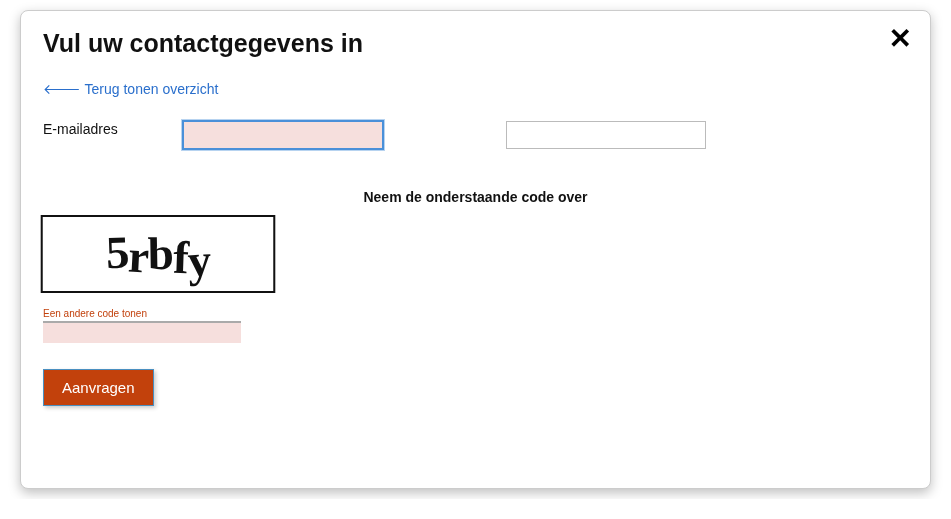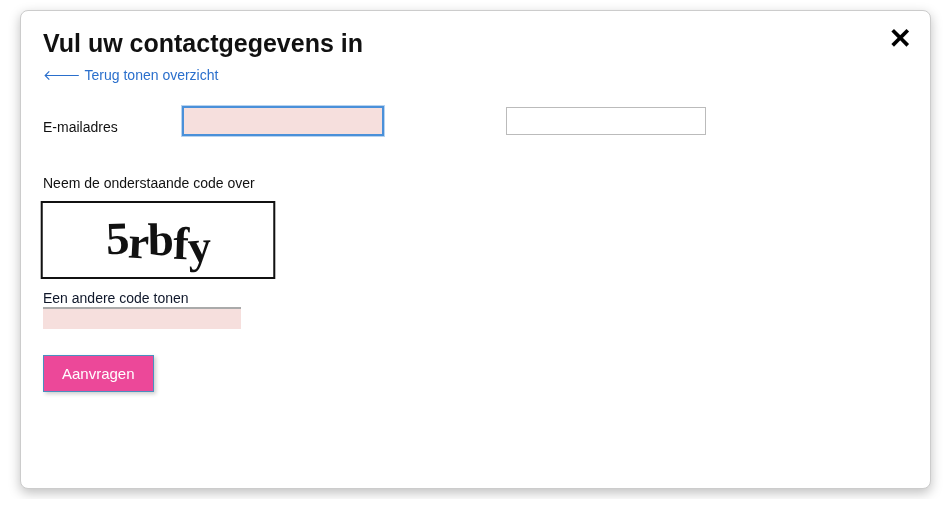--- a/index.html
+++ b/index.html
@@ -30,21 +30,21 @@
       font-size: 28px;
       font-weight: bold;
       cursor: pointer;
       line-height: 1;
       color: #000;
     }
     .modal-title {
       font-size: 25px;
       font-weight: bold;
       color: #111;
-      margin-bottom: 8px;
+      margin-bottom: 22px;
     }
     .back-link {
       color: #2a6fcc;
       text-decoration: none;
       font-size: 14px;
       display: inline-flex;
       align-items: center;
       margin-bottom: 14px;
       cursor: pointer;
     }
@@ -55,21 +55,21 @@
     .form-grid {
       display: grid;
       grid-template-columns: 1fr 1fr;
       column-gap: 60px;
       row-gap: 26px;
       margin-top: 10px;
       margin-bottom: 40px;
     }
     .form-row {
       display: flex;
-      align-items: flex-end;
+      align-items: flex-start;
     }
     .form-label {
       width: 140px;
       font-size: 14px;
       color: #111;
     }
     .form-input {
       width: 200px;
       height: 28px;
       border: 1px solid #bbb;
@@ -81,23 +81,24 @@
       background: #f6dfdd;
       border: 1px solid #4a90d9;
       outline: 1px solid #4a90d9;
       box-shadow: 0 0 0 2px rgba(74,144,217,0.4);
     }
     .captcha-section {
       margin-top: 10px;
     }
     .captcha-label {
       font-size: 14px;
-      font-weight: normal;
+      font-weight: bold;
       color: #111;
       margin-bottom: 10px;
+      text-align: center;
     }
     .captcha-box {
       width: 230px;
       height: 78px;
       border: 2px solid #111;
       display: flex;
       align-items: center;
       justify-content: center;
       font-family: Georgia, 'Times New Roman', serif;
       font-size: 46px;
@@ -109,38 +110,38 @@
     }
     .captcha-box span {
       display: inline-block;
     }
     .c1 { transform: translateY(-2px) rotate(-2deg); }
     .c2 { transform: translateY(2px) rotate(3deg); }
     .c3 { transform: translateY(-1px) rotate(-1deg); }
     .c4 { transform: translateY(3px) rotate(2deg); }
     .c5 { transform: translateY(6px) rotate(-3deg); }
     .refresh-link {
-      color: #0f172a;
+      color: #c2410c;
       text-decoration: none;
-      font-size: 14px;
+      font-size: 10px;
       cursor: pointer;
       display: inline-block;
     }
     .captcha-input {
       width: 198px;
       height: 22px;
       background: #f6dfdd;
       border: none;
       border-top: 2px solid #aaa;
       display: block;
       margin-bottom: 26px;
       padding: 2px 4px;
     }
     .submit-button {
-      background: #ec4899;
+      background: #c2410c;
       color: #fff;
       border: 1px solid #4a8fc0;
       padding: 9px 18px;
       font-size: 15px;
       cursor: pointer;
       box-shadow: 2px 2px 4px rgba(0,0,0,0.2);
     }
   </style>
 </head>
 <body>

